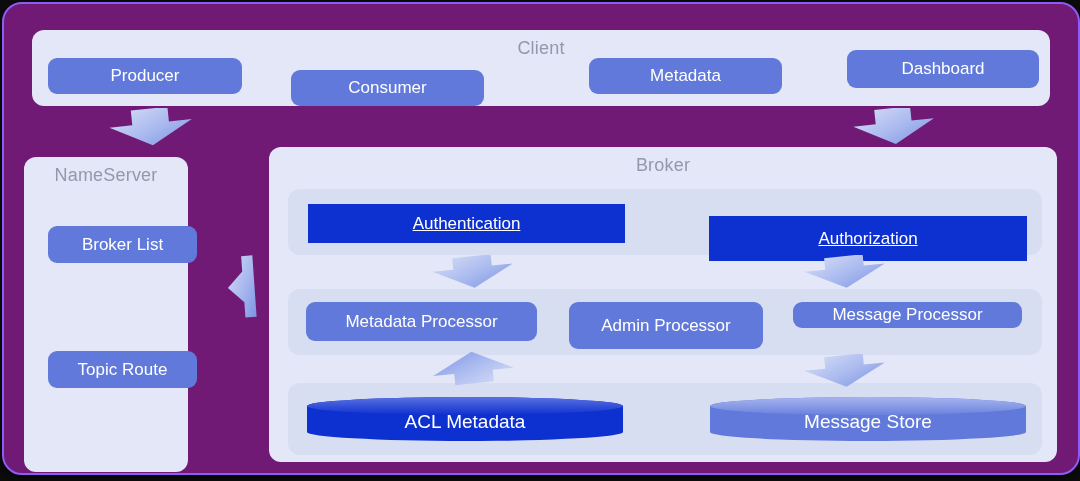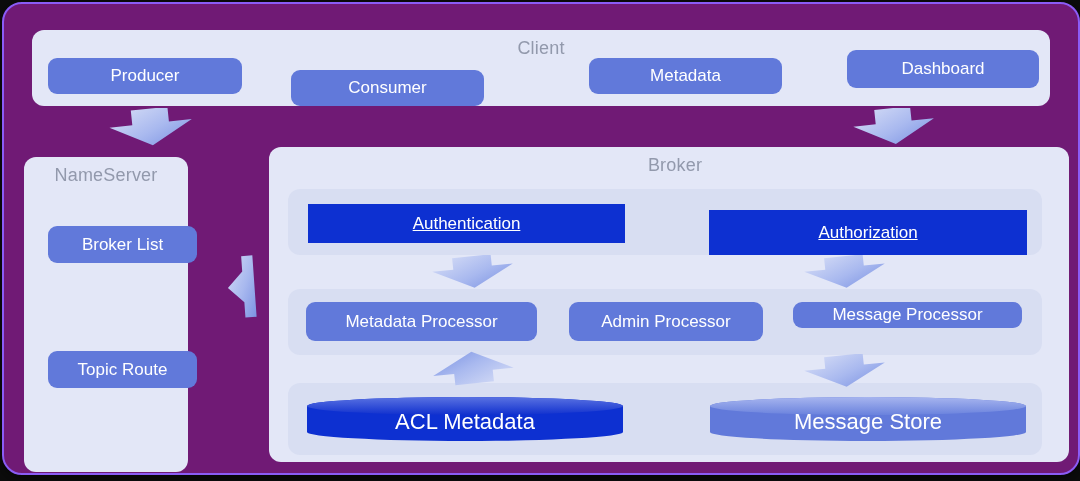--- a/index.html
+++ b/index.html
@@ -46,21 +46,21 @@
     white-space: nowrap;
   }
   .node.dark { background: #0D30D1; border-radius: 0; text-decoration: underline; }
   .arrow { position: absolute; z-index: 3; }
   .arrow svg { display: block; width: 100%; height: 100%; }
   .cyl { position: absolute; }
   .cyl svg { position: absolute; left: 0; top: 0; width: 100%; height: 100%; }
   .cyl .lbl {
     position: absolute; left: 0; top: 0; right: 0; bottom: 0;
     display: flex; align-items: center; justify-content: center;
-    color: #ffffff; font-size: 22px; padding-top: 6px;
+    color: #ffffff; font-size: 19px; padding-top: 6px;
     white-space: nowrap;
   }
   .defs-holder { position: absolute; width: 0; height: 0; overflow: hidden; }
 </style>
 </head>
 <body>
 
 <svg class="defs-holder" aria-hidden="true">
   <defs>
     <linearGradient id="arrowGrad" x1="0%" y1="0%" x2="100%" y2="100%">
@@ -92,31 +92,31 @@
     <div class="node" style="left:557px; top:28px; width:193px; height:36px;">Metadata</div>
     <div class="node" style="left:815px; top:20px; width:192px; height:38px;">Dashboard</div>
   </div>
 
   <div class="panel" style="left:20px; top:133px; width:164px; height:315px;margin-top:20px;">
     <div class="panel-title">NameServer</div>
     <div class="node" style="left:24px; top:69px; width:149px; height:37px;">Broker List</div>
     <div class="node" style="left:24px; top:194px; width:149px; height:37px;">Topic Route</div>
   </div>
 
-  <div class="panel" style="left:265px; top:143px; width:788px; height:315px;padding-left:12px;">
+  <div class="panel" style="left:265px; top:143px; width:788px; height:315px;">
     <div class="panel-title">Broker</div>
 
     <div class="band" style="left:19px; top:42px; width:754px; height:66px;">
       <div class="node dark" style="left:20px; top:15px; width:317px; height:39px;">Authentication</div>
-      <div class="node dark" style="left:421px; top:21px; width:318px; height:45px;">Authorization</div>
+      <div class="node dark" style="left:421px; top:27px; width:318px; height:45px;">Authorization</div>
     </div>
 
     <div class="band" style="left:19px; top:142px; width:754px; height:66px;">
       <div class="node" style="left:18px; top:13px; width:231px; height:39px;text-align:right;">Metadata Processor</div>
-      <div class="node" style="left:281px; top:13px; width:194px; height:39px;">Admin Processor</div>
+      <div class="node" style="left:281px; top:13px; width:194px; height:47px;">Admin Processor</div>
       <div class="node" style="left:505px; top:13px; width:229px; height:26px;">Message Processor</div>
     </div>
 
     <div class="band" style="left:19px; top:236px; width:754px; height:72px;">
       <div class="cyl" style="left:18px; top:13px; width:318px; height:46px;">
         <svg viewBox="0 0 318 46" preserveAspectRatio="none">
           <path d="M1 10 A158 9 0 0 1 317 10 L317 36 A158 9 0 0 1 1 36 Z" fill="#0D30D1"></path>
           <ellipse cx="159" cy="10" rx="158" ry="9" fill="url(#cylDarkTop)"></ellipse>
         </svg>
         <span class="lbl">ACL Metadata</span>

